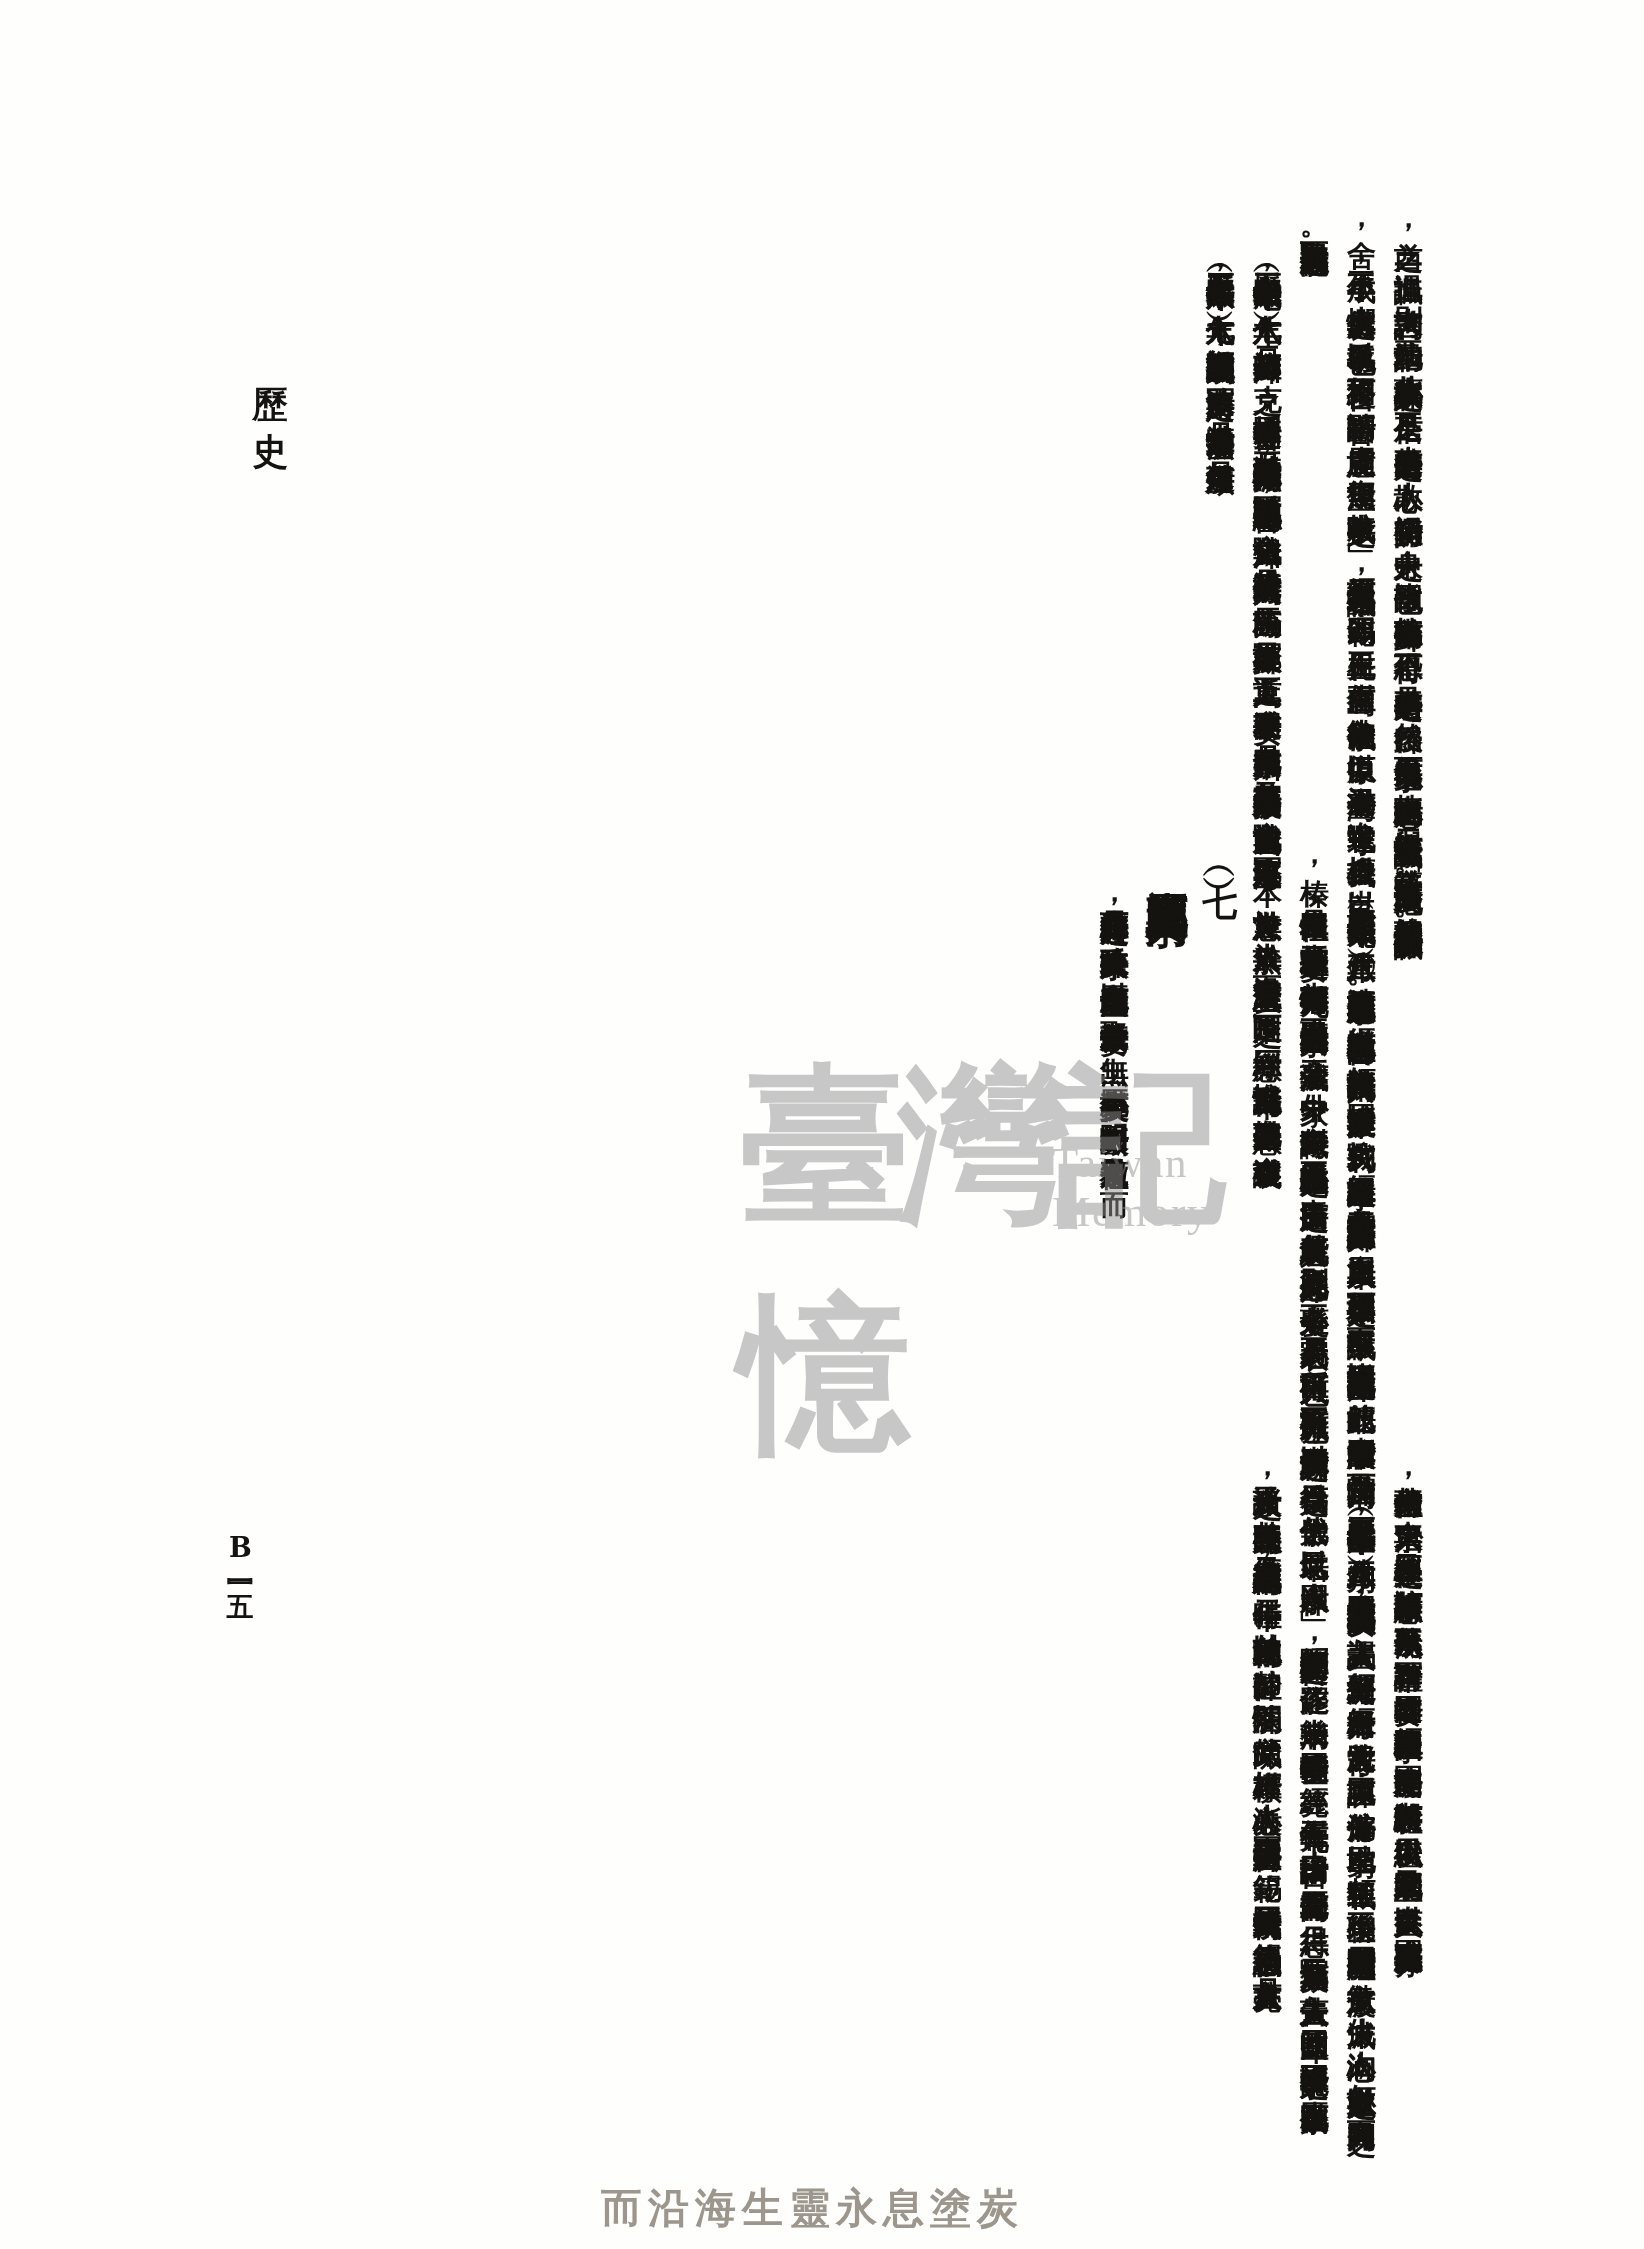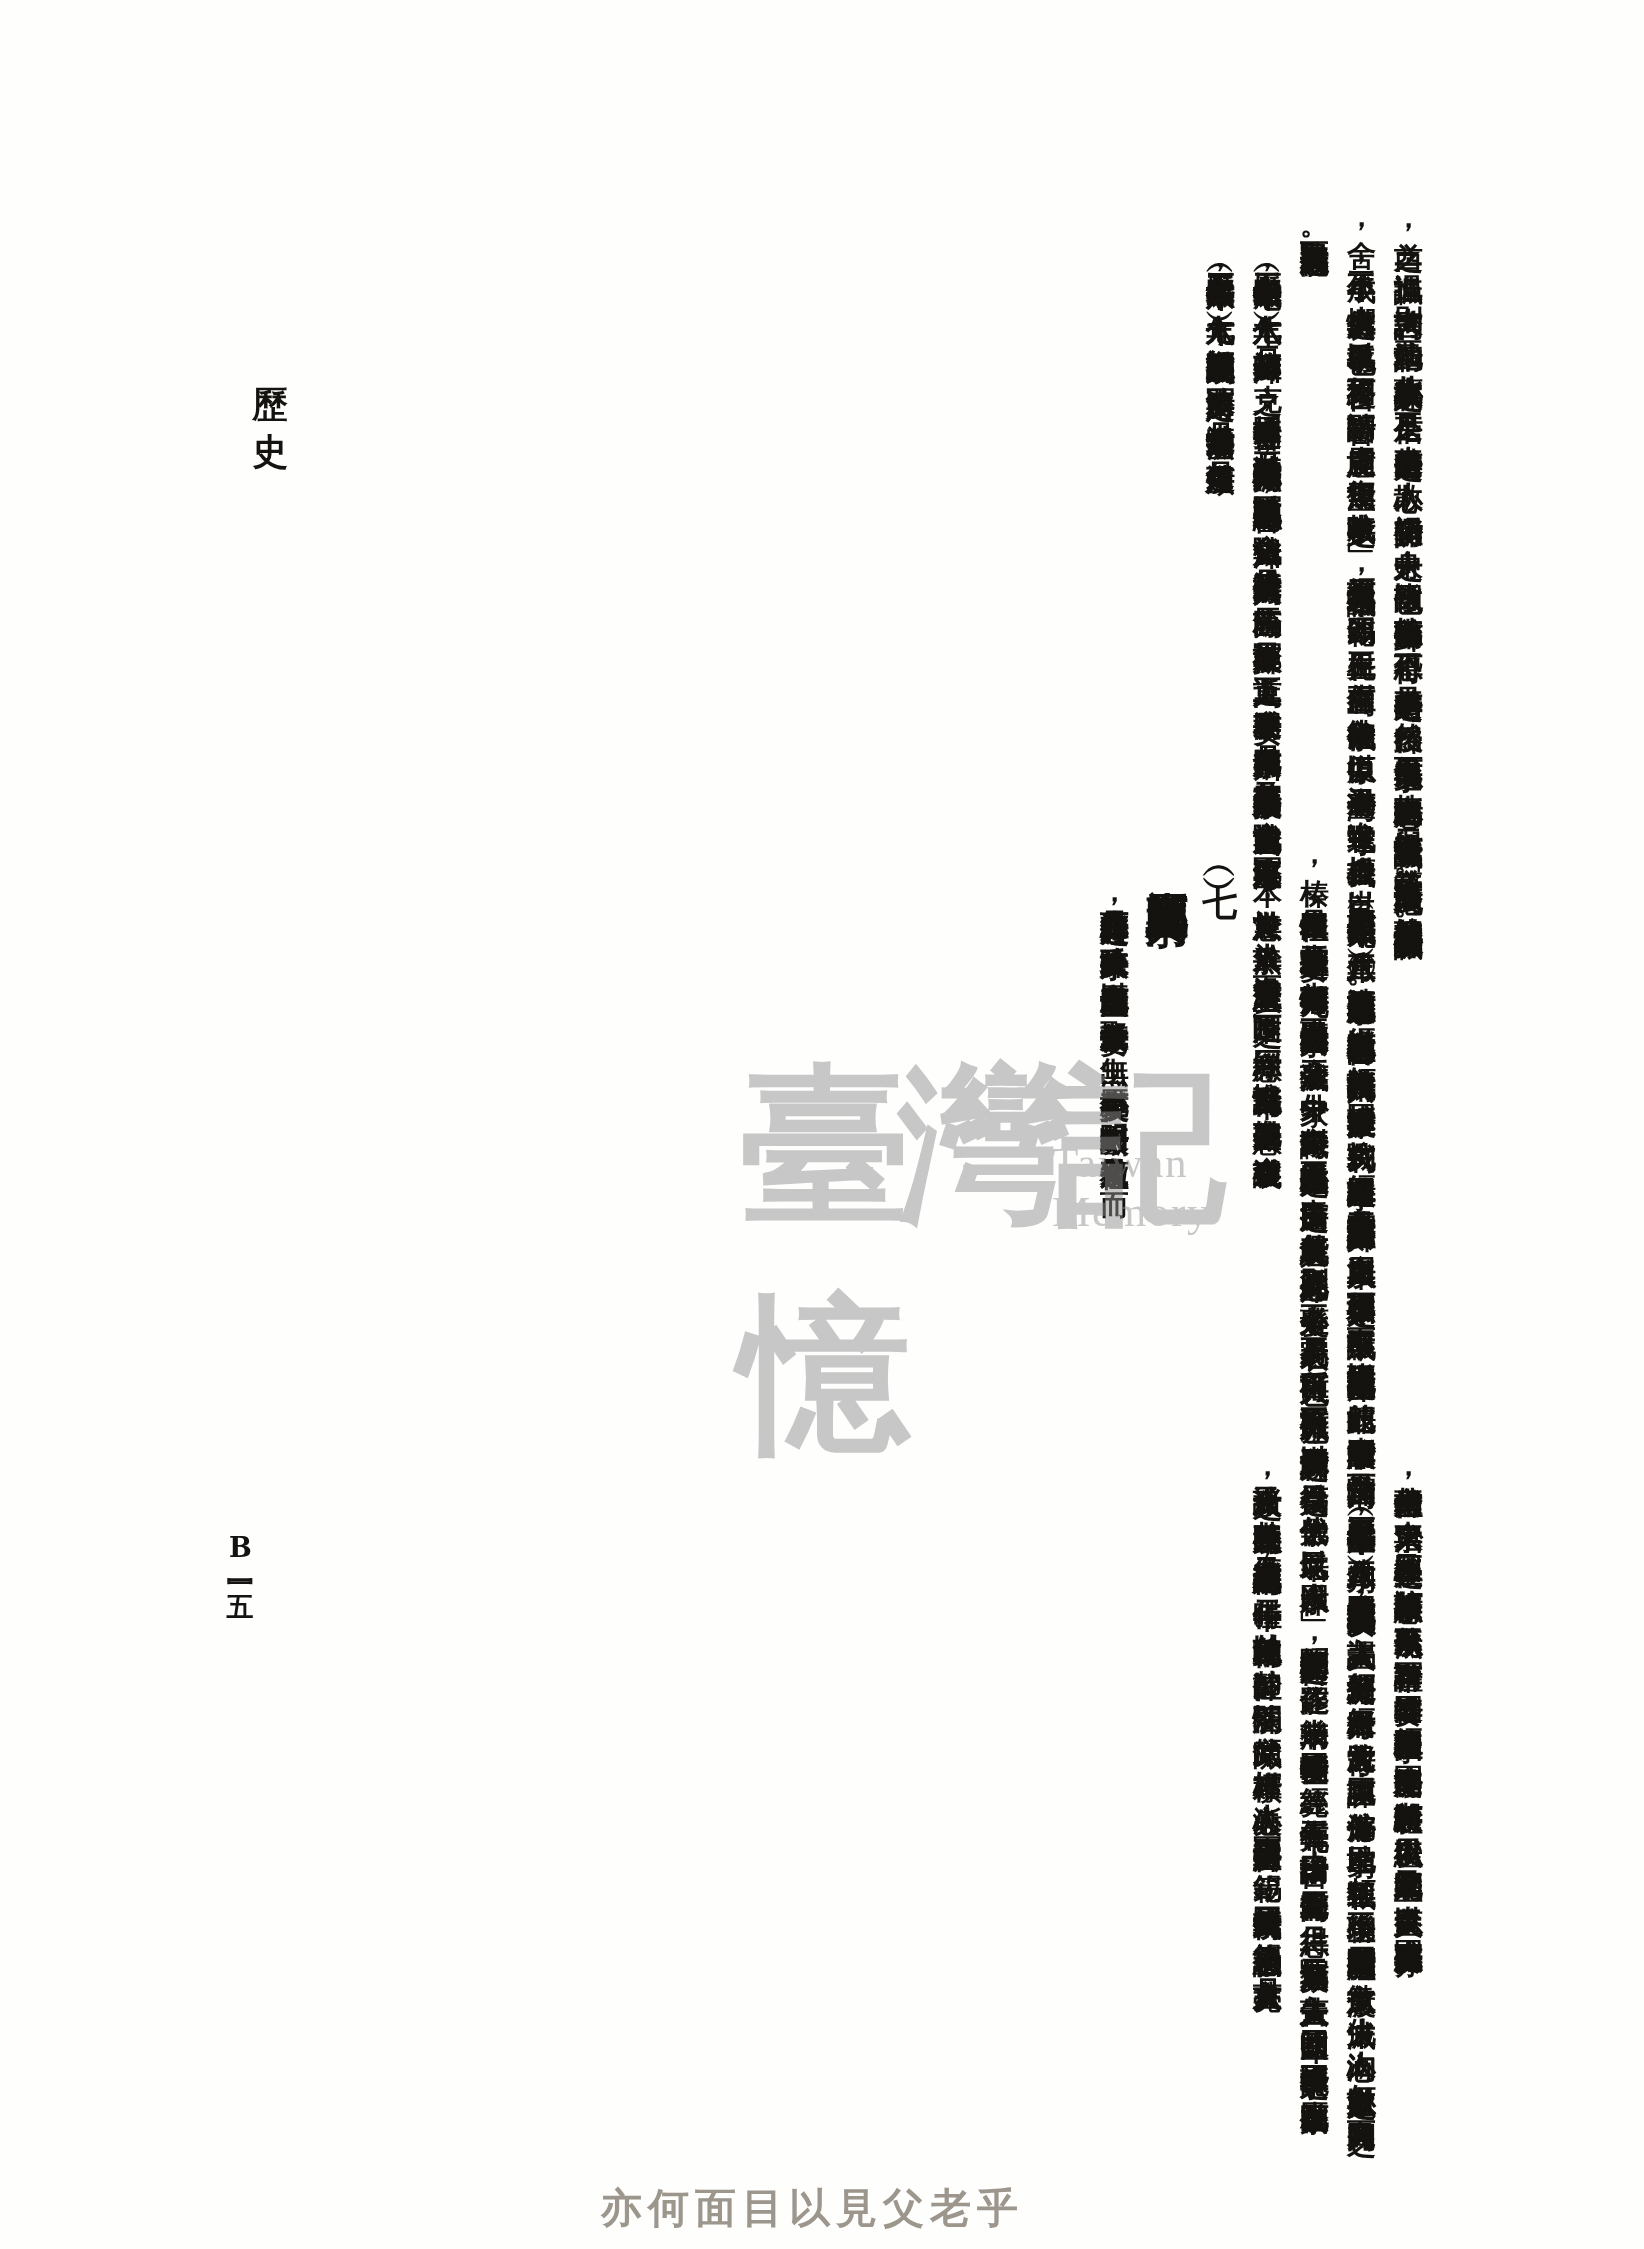--- a/index.html
+++ b/index.html
@@ -119,16 +119,16 @@
 
   <div class="running-title">歷史</div>
 
   <div class="page-number">B一一五</div>
 
   <div class="watermark">
     <span class="wm-cjk">臺灣記憶</span>
     <span class="wm-latin">Taiwan Memory</span>
   </div>
 
-  <div class="footer-caption">亦何面目以見父老乎</div>
+  <div class="footer-caption">而沿海生靈永息塗炭</div>
 
 </div>
 
 
 </body></html>

